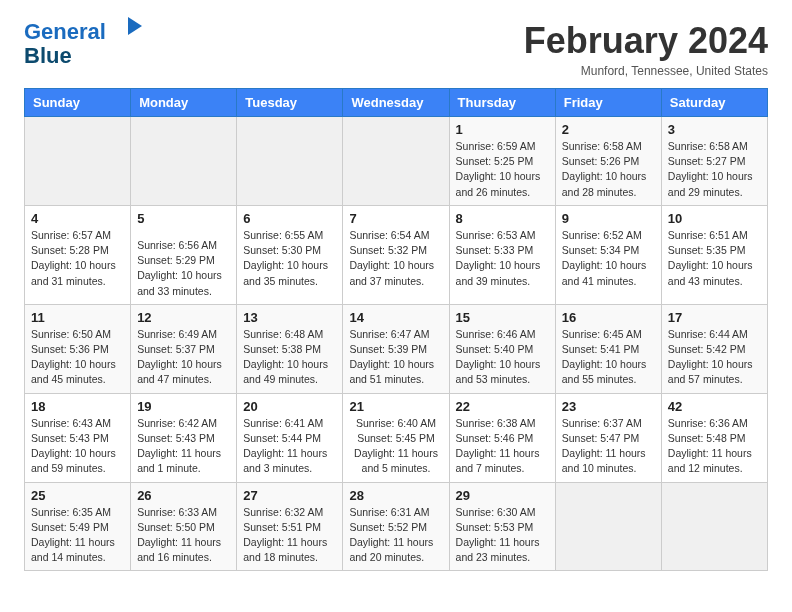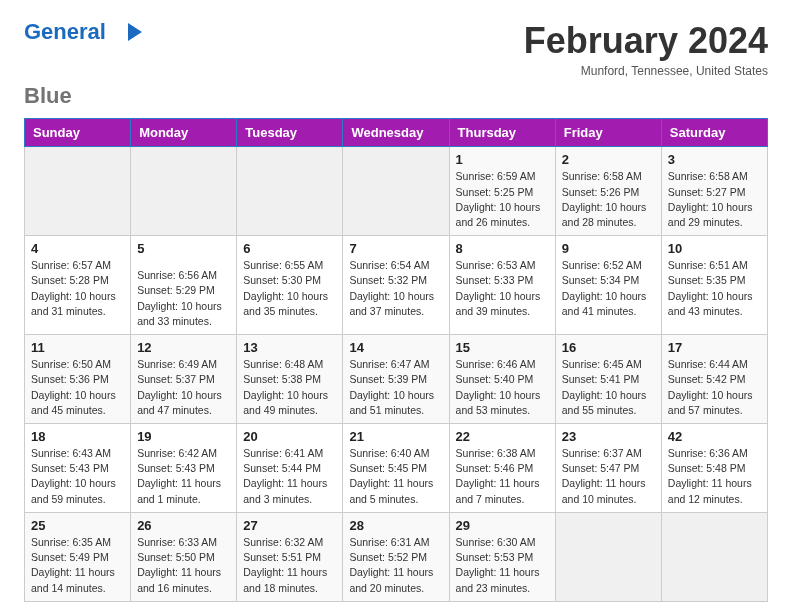--- a/index.html
+++ b/index.html
@@ -54,21 +54,21 @@
       font-size: 12px;
       color: #555;
       margin-top: 2px;
     }
     table {
       width: 100%;
       border-collapse: collapse;
       table-layout: fixed;
     }
     thead tr th {
-      background-color: #a21caf;
+      background-color: #3b82f6;
       color: #fff;
       text-align: left;
       padding: 6px 8px;
       font-size: 13px;
       font-weight: bold;
       border: 1px solid #2979c7;
     }
     tbody tr td {
       border: 1px solid #ccc;
       vertical-align: top;
@@ -94,27 +94,27 @@
       font-size: 10.5px;
       color: #333;
       line-height: 1.45;
     }
   </style>
 </head>
 <body>
 
 <div class="header-section">
   <div class="logo">
-    <div style="display:flex;align-items:flex-end;gap:18px;">
+    <div style="display:flex;align-items:flex-start;gap:18px;">
       <span class="logo-text">
         <span>General</span>
       </span>
       <span class="logo-arrow"></span>
     </div>
-    <span class="logo-text" style="color:#737373;font-size:22px;margin-top:40px;">Blue</span>
+    <span class="logo-text" style="color:#0c4a6e;font-size:22px;">Blue</span>
   </div>
   <div class="title-section">
     <div class="calendar-title">February 2024</div>
     <div class="calendar-subtitle">Munford, Tennessee, United States</div>
   </div>
 </div>
 
 <table>
   <thead>
     <tr id="weekday-header">
@@ -274,21 +274,21 @@
         </td>
         <td>
           <div class="day-number">20</div>
           <div class="day-info" style="white-space: pre-line;">Sunrise: 6:41 AM
 Sunset: 5:44 PM
 Daylight: 11 hours
 and 3 minutes.</div>
         </td>
         <td>
           <div class="day-number">21</div>
-          <div class="day-info" style="white-space: pre-line;">Sunrise: 6:40 AM
+          <div class="day-info" style="white-space: pre-line; text-align: center;">Sunrise: 6:40 AM
 Sunset: 5:45 PM
 Daylight: 11 hours
 and 5 minutes.</div>
         </td>
         <td>
           <div class="day-number">22</div>
           <div class="day-info" style="white-space: pre-line;">Sunrise: 6:38 AM
 Sunset: 5:46 PM
 Daylight: 11 hours
 and 7 minutes.</div>

